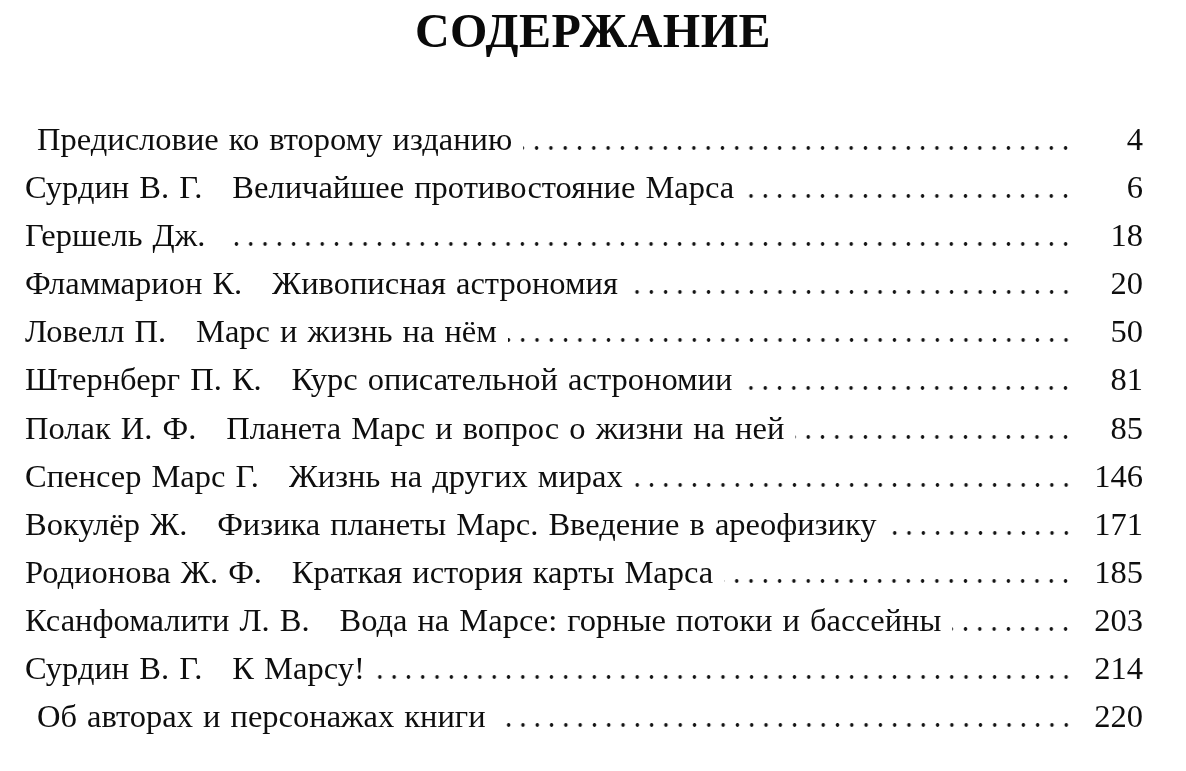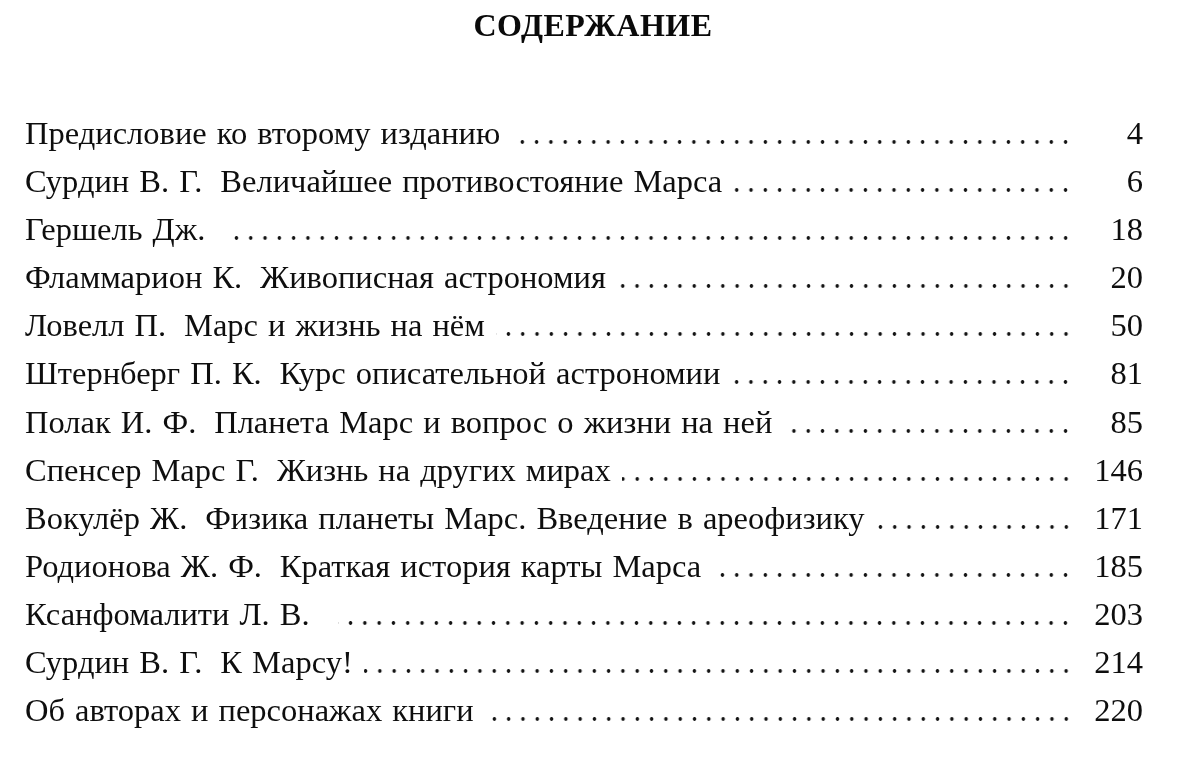--- a/index.html
+++ b/index.html
@@ -12,23 +12,23 @@
     font-family: "Liberation Serif", "DejaVu Serif", serif;
     overflow: hidden;
   }
   .page {
     width: 1186px;
     height: 771px;
     background: #ffffff;
   }
   .doc-title {
     margin: 0;
-    padding-top: 4px;
+    padding-top: 10px;
     text-align: center;
-    font-size: 32px;
+    font-size: 48px;
     line-height: 42px;
     font-weight: 700;
     letter-spacing: 0.5px;
     color: #0a0a0a;
   }
   .toc {
     margin-top: 63px;
     padding: 0 43px 0 25px;
   }
   .toc-row {
@@ -40,20 +40,21 @@
     white-space: nowrap;
     word-spacing: 0.06em;
   }
   .toc-author {
     margin-right: 0.55em;
     flex: 0 0 auto;
   }
   .toc-title {
     flex: 0 1 auto;
     overflow: hidden;
+    margin-left: 12px;
   }
   .toc-leader {
     flex: 1 1 auto;
     min-width: 18px;
     height: 6px;
     margin-left: 11px;
     background-image: radial-gradient(circle at 50% 66%, #141414 1.5px, rgba(0,0,0,0) 2.1px);
     background-size: 14.3px 6px;
     background-repeat: repeat-x;
     background-position: right bottom;
@@ -125,20 +126,21 @@
     <span class="toc-page">171</span>
   </div>
       <div class="toc-row">
     <span class="toc-author">Родионова Ж. Ф.</span>
     <span class="toc-title">Краткая история карты Марса</span>
     <span class="toc-leader"></span>
     <span class="toc-page">185</span>
   </div>
       <div class="toc-row">
     <span class="toc-author">Ксанфомалити Л. В.</span>
+    <span class="toc-title">Вода на Марсе: горные потоки и бассейны</span>
     <span class="toc-leader"></span>
     <span class="toc-page">203</span>
   </div>
       <div class="toc-row">
     <span class="toc-author">Сурдин В. Г.</span>
     <span class="toc-title">К Марсу!</span>
     <span class="toc-leader"></span>
     <span class="toc-page">214</span>
   </div>
       <div class="toc-row">

